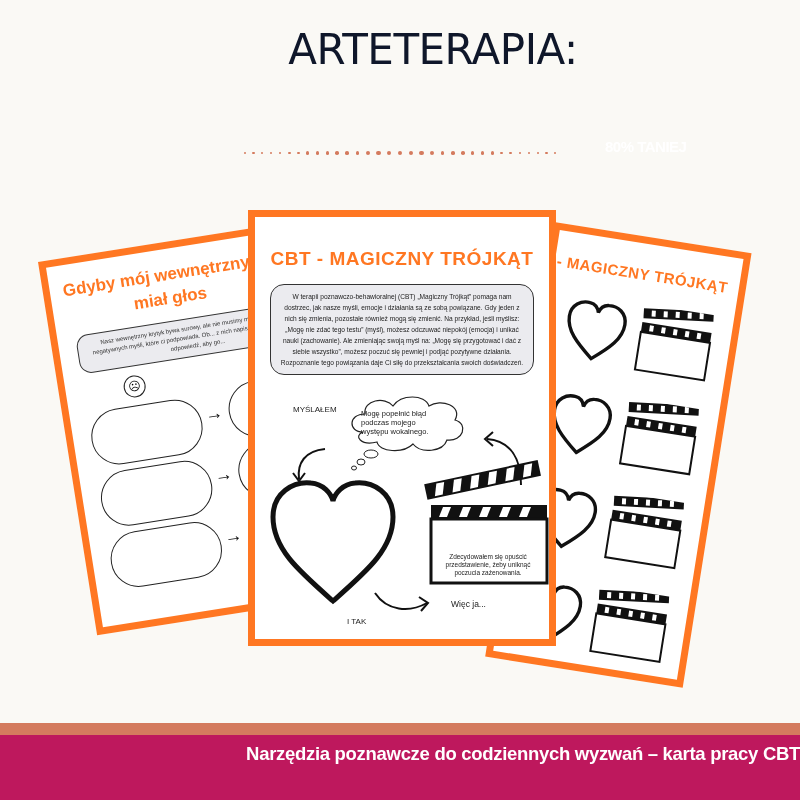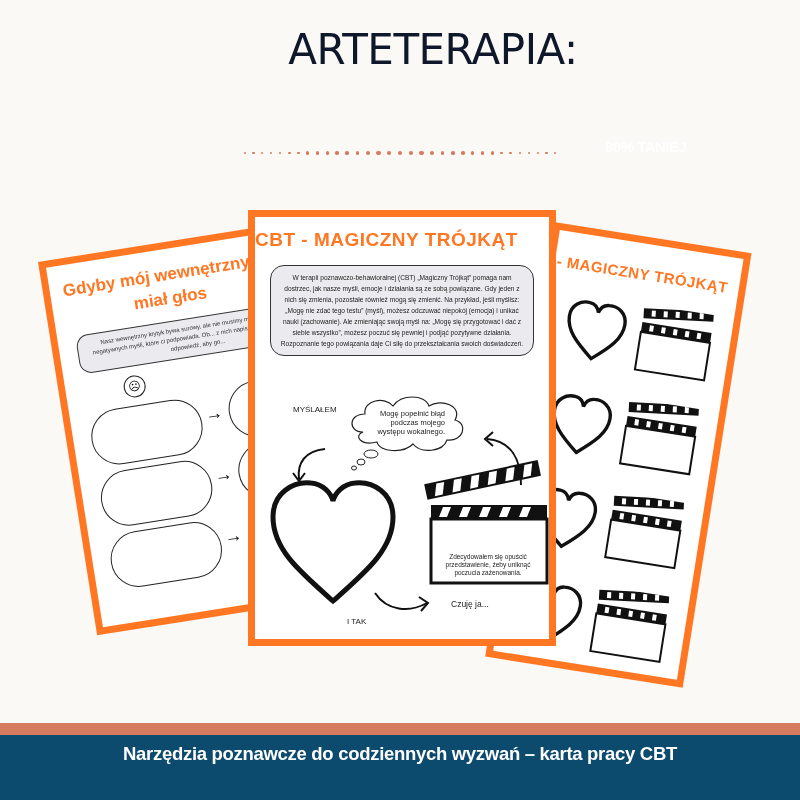--- a/index.html
+++ b/index.html
@@ -31,34 +31,34 @@
     margin: 10px 0 0 18px; width: 240px; border: 1.5px solid #333; border-radius: 12px;
     background: #ebebef; font-size: 6px; line-height: 9px; padding: 5px 8px; color: #333; text-align: center;
   }
   .left-face { position: absolute; left: 58px; top: 120px; width: 22px; height: 22px; border: 1.2px solid #222; border-radius: 50%; font-size: 12px; text-align:center; line-height: 20px; }
   .pill { position: absolute; width: 112px; height: 56px; border: 1.3px solid #222; border-radius: 28px; }
   .arrow { position: absolute; font-size: 18px; color: #111; }
 
   .right-title { color: #ff7722; font-weight: bold; font-size: 15px; margin: 22px 0 0 2px; white-space: nowrap; letter-spacing: 0.5px; }
   .heart-row { position: absolute; left: 20px; display: flex; gap: 12px; align-items: center; }
 
-  .center-title { color: #ff7722; font-weight: bold; font-size: 19px; text-align: left; margin-top: 12px; letter-spacing: 0.5px; }
+  .center-title { color: #ff7722; font-weight: bold; font-size: 19px; text-align: center; margin-top: 31px; letter-spacing: 0.5px; }
   .center-info {
     margin: 14px auto 0; width: 264px; border: 1.5px solid #333; border-radius: 14px;
     background: #ebebef; font-size: 6.6px; line-height: 11px; padding: 6px 8px; color: #222; text-align: center;
   }
   .label { position: absolute; font-size: 8px; color: #222; text-align: right; }
-  .cloud-text { position: absolute; left: 106px; top: 192px; width: 84px; text-align: right; font-size: 7.5px; line-height: 9px; color: #222; z-index: 2; }
+  .cloud-text { position: absolute; left: 106px; top: 192px; width: 84px; text-align: left; font-size: 7.5px; line-height: 9px; color: #222; z-index: 2; }
   .heart-text { position: absolute; left: 16px; top: 306px; width: 110px; text-align: center; font-size: 7.3px; line-height: 10px; color: #222; z-index: 2; }
   .clap-text { position: absolute; left: 178px; top: 336px; width: 110px; text-align: center; font-size: 6.5px; line-height: 8px; color: #222; z-index: 2; }
   svg.abs { position: absolute; overflow: visible; }
 
   .banner-stripe { position: absolute; left: 0; top: 723px; width: 800px; height: 12px; background: #d47b5e; }
-  .banner { position: absolute; left: 0; top: 735px; width: 800px; height: 65px; background: #0c4a6e;
-    color: #fff; text-align: center; font-weight: bold; font-size: 18.5px; line-height: 29px; padding-top: 4px; letter-spacing: -0.3px; }
+  .banner { position: absolute; left: 0; top: 735px; width: 800px; height: 65px; background: #be185d;
+    color: #fff; text-align: right; font-weight: bold; font-size: 18.5px; line-height: 29px; padding-top: 4px; letter-spacing: -0.3px; }
 </style>
 </head>
 <body>
 
 <div class="hero-title">
   <div>ARTETERAPIA:</div>
 </div>
 <div class="dots" id="dots">
     <span style="width: 2px; height: 2px;"></span>
     <span style="width: 2.15625px; height: 2.15625px;"></span>
@@ -273,19 +273,19 @@
       <polygon points="102,40 110,40 106,50 98,50"></polygon>
     </g>
     <rect x="10" y="52" width="116" height="64" fill="#fff" stroke="#111" stroke-width="3"></rect>
   </svg>
   <div class="clap-text">Zdecydowałem się opuścić przedstawienie, żeby uniknąć poczucia zażenowania.</div>
 
   <svg class="abs" style="left:118px;top:372px;" width="60" height="30">
     <path d="M2,4 C14,22 36,24 54,14" fill="none" stroke="#111" stroke-width="2"></path>
     <path d="M46,8 L55,14 L48,22" fill="none" stroke="#111" stroke-width="2"></path>
   </svg>
-  <div class="label" style="left:196px;top:382px;font-size:8.5px;">Czuję ja...</div>
+  <div class="label" style="left:196px;top:382px;font-size:8.5px;">Więc ja...</div>
 </div>
 
 <div class="banner-stripe"></div>
 <div class="banner">
   <div>Narzędzia poznawcze do codziennych wyzwań – karta pracy CBT</div>
 </div>
 
 </body></html>

